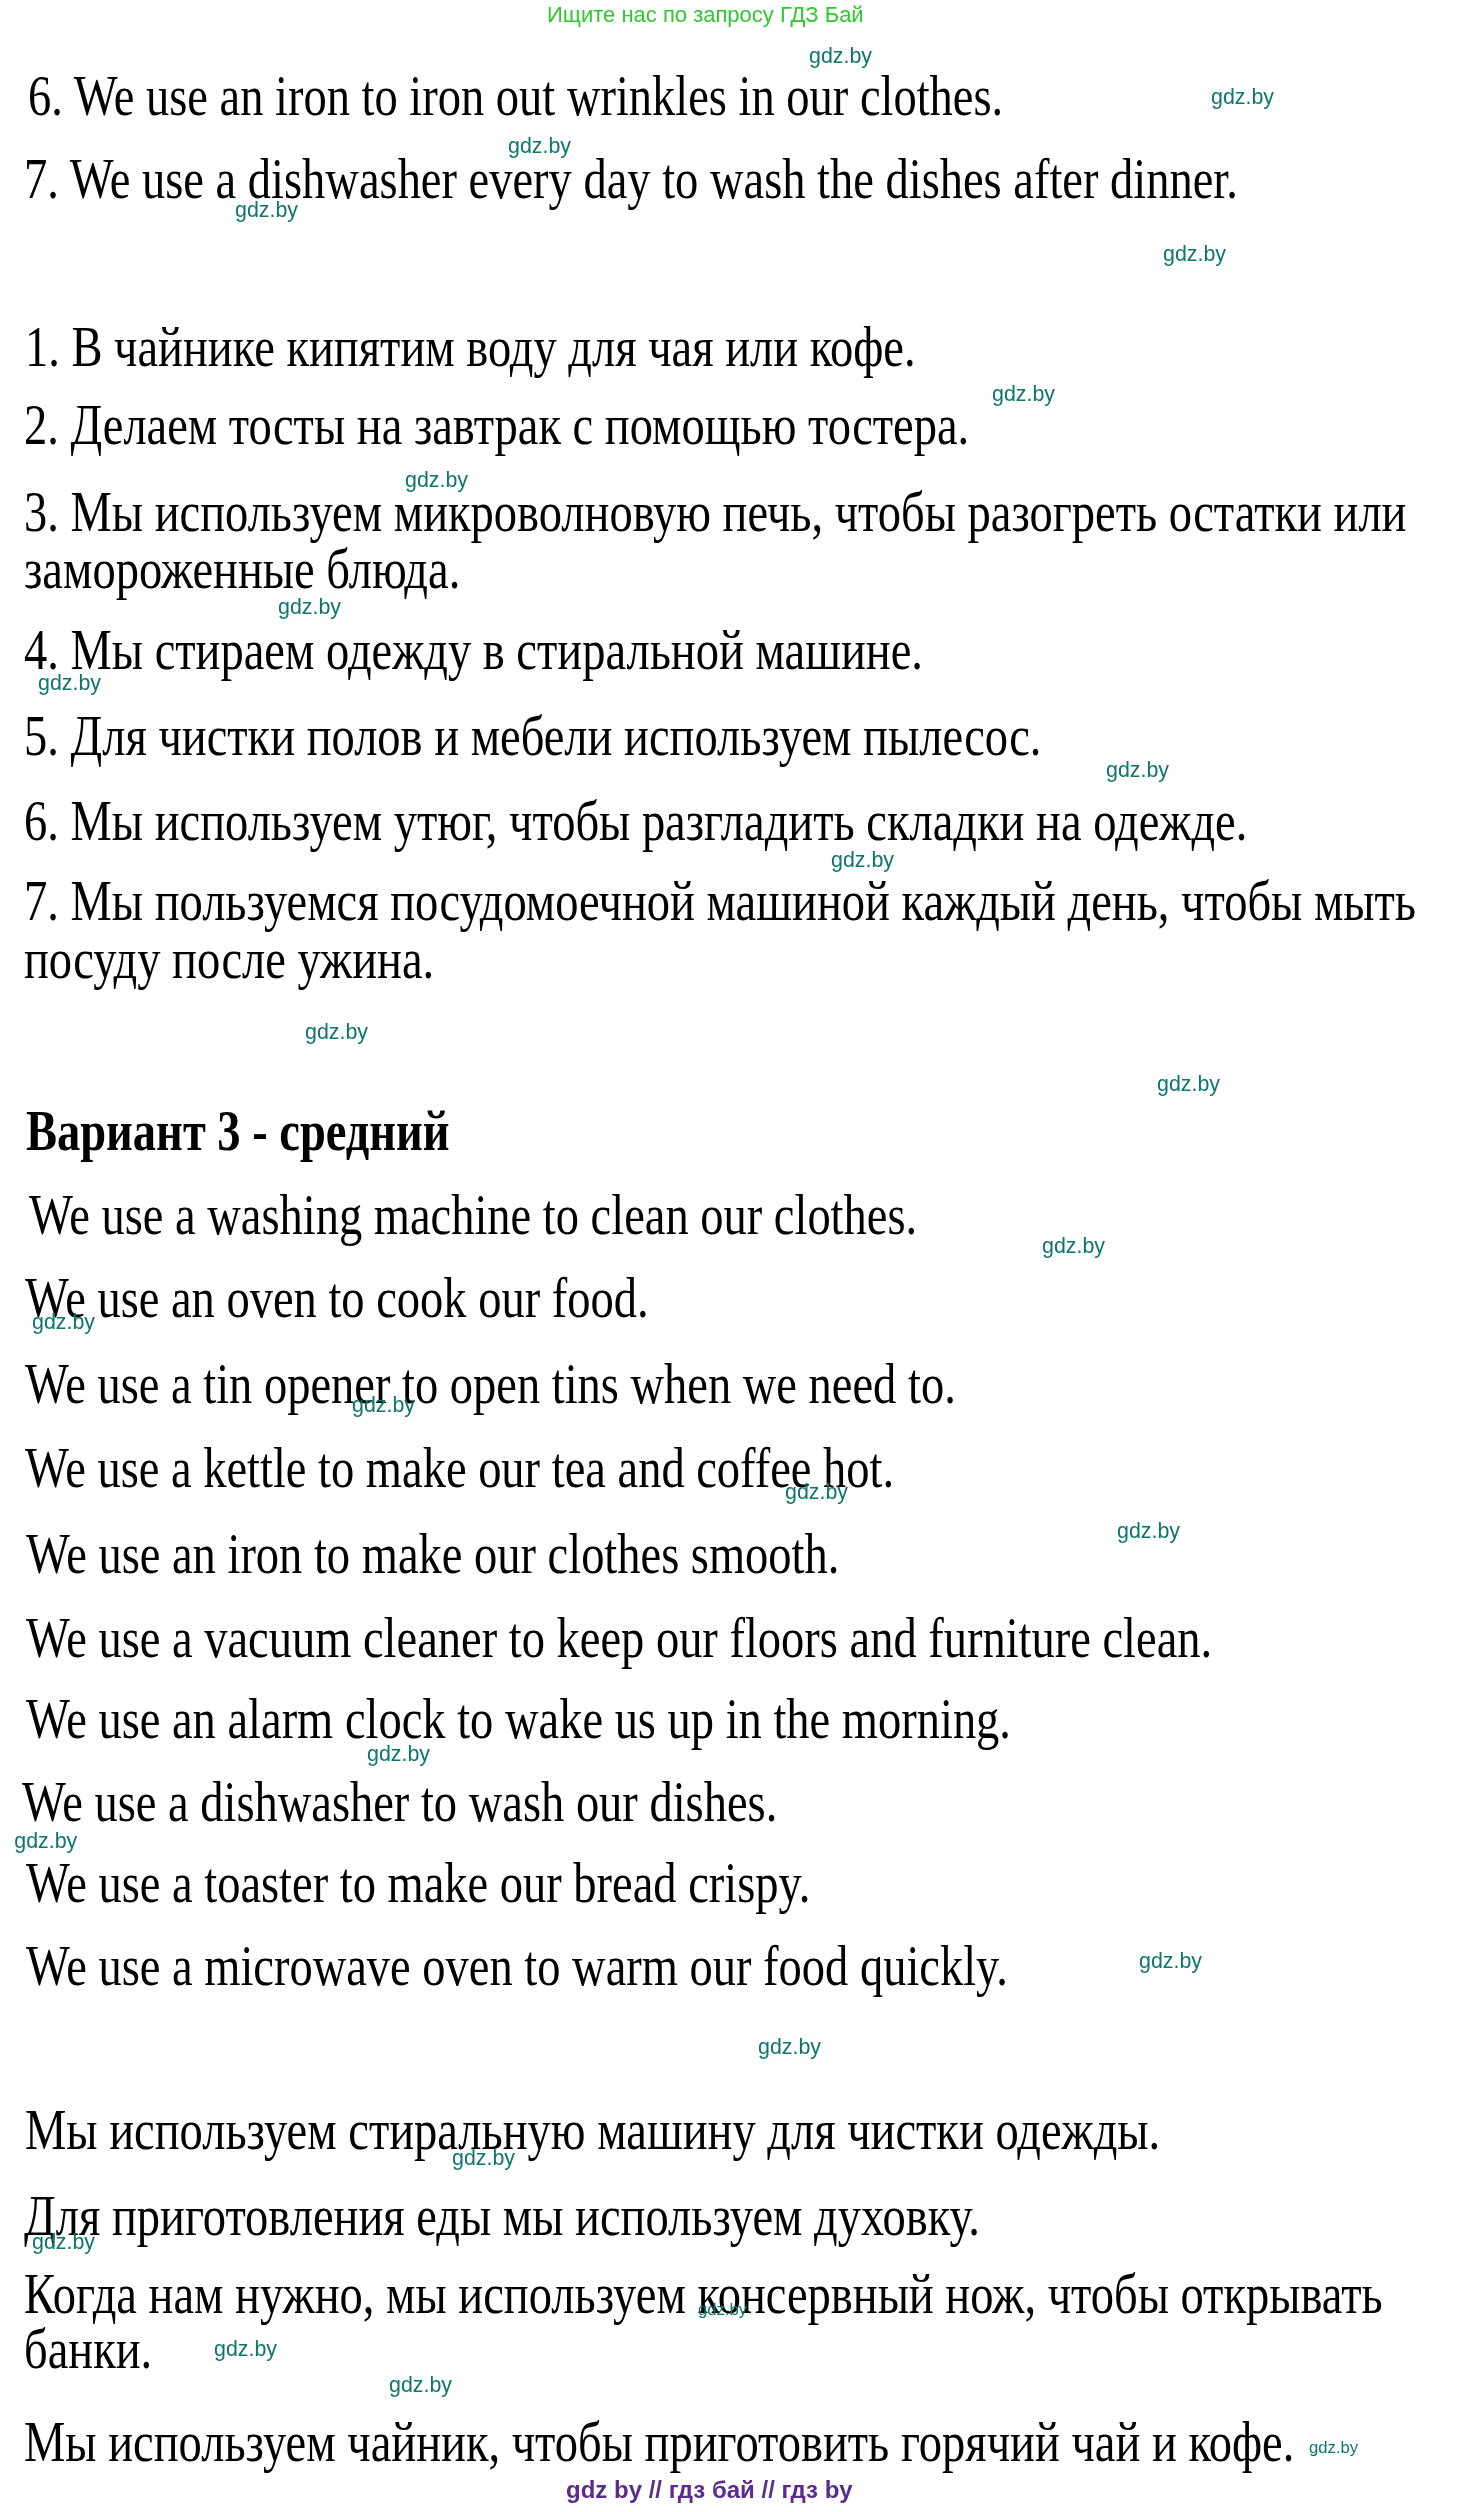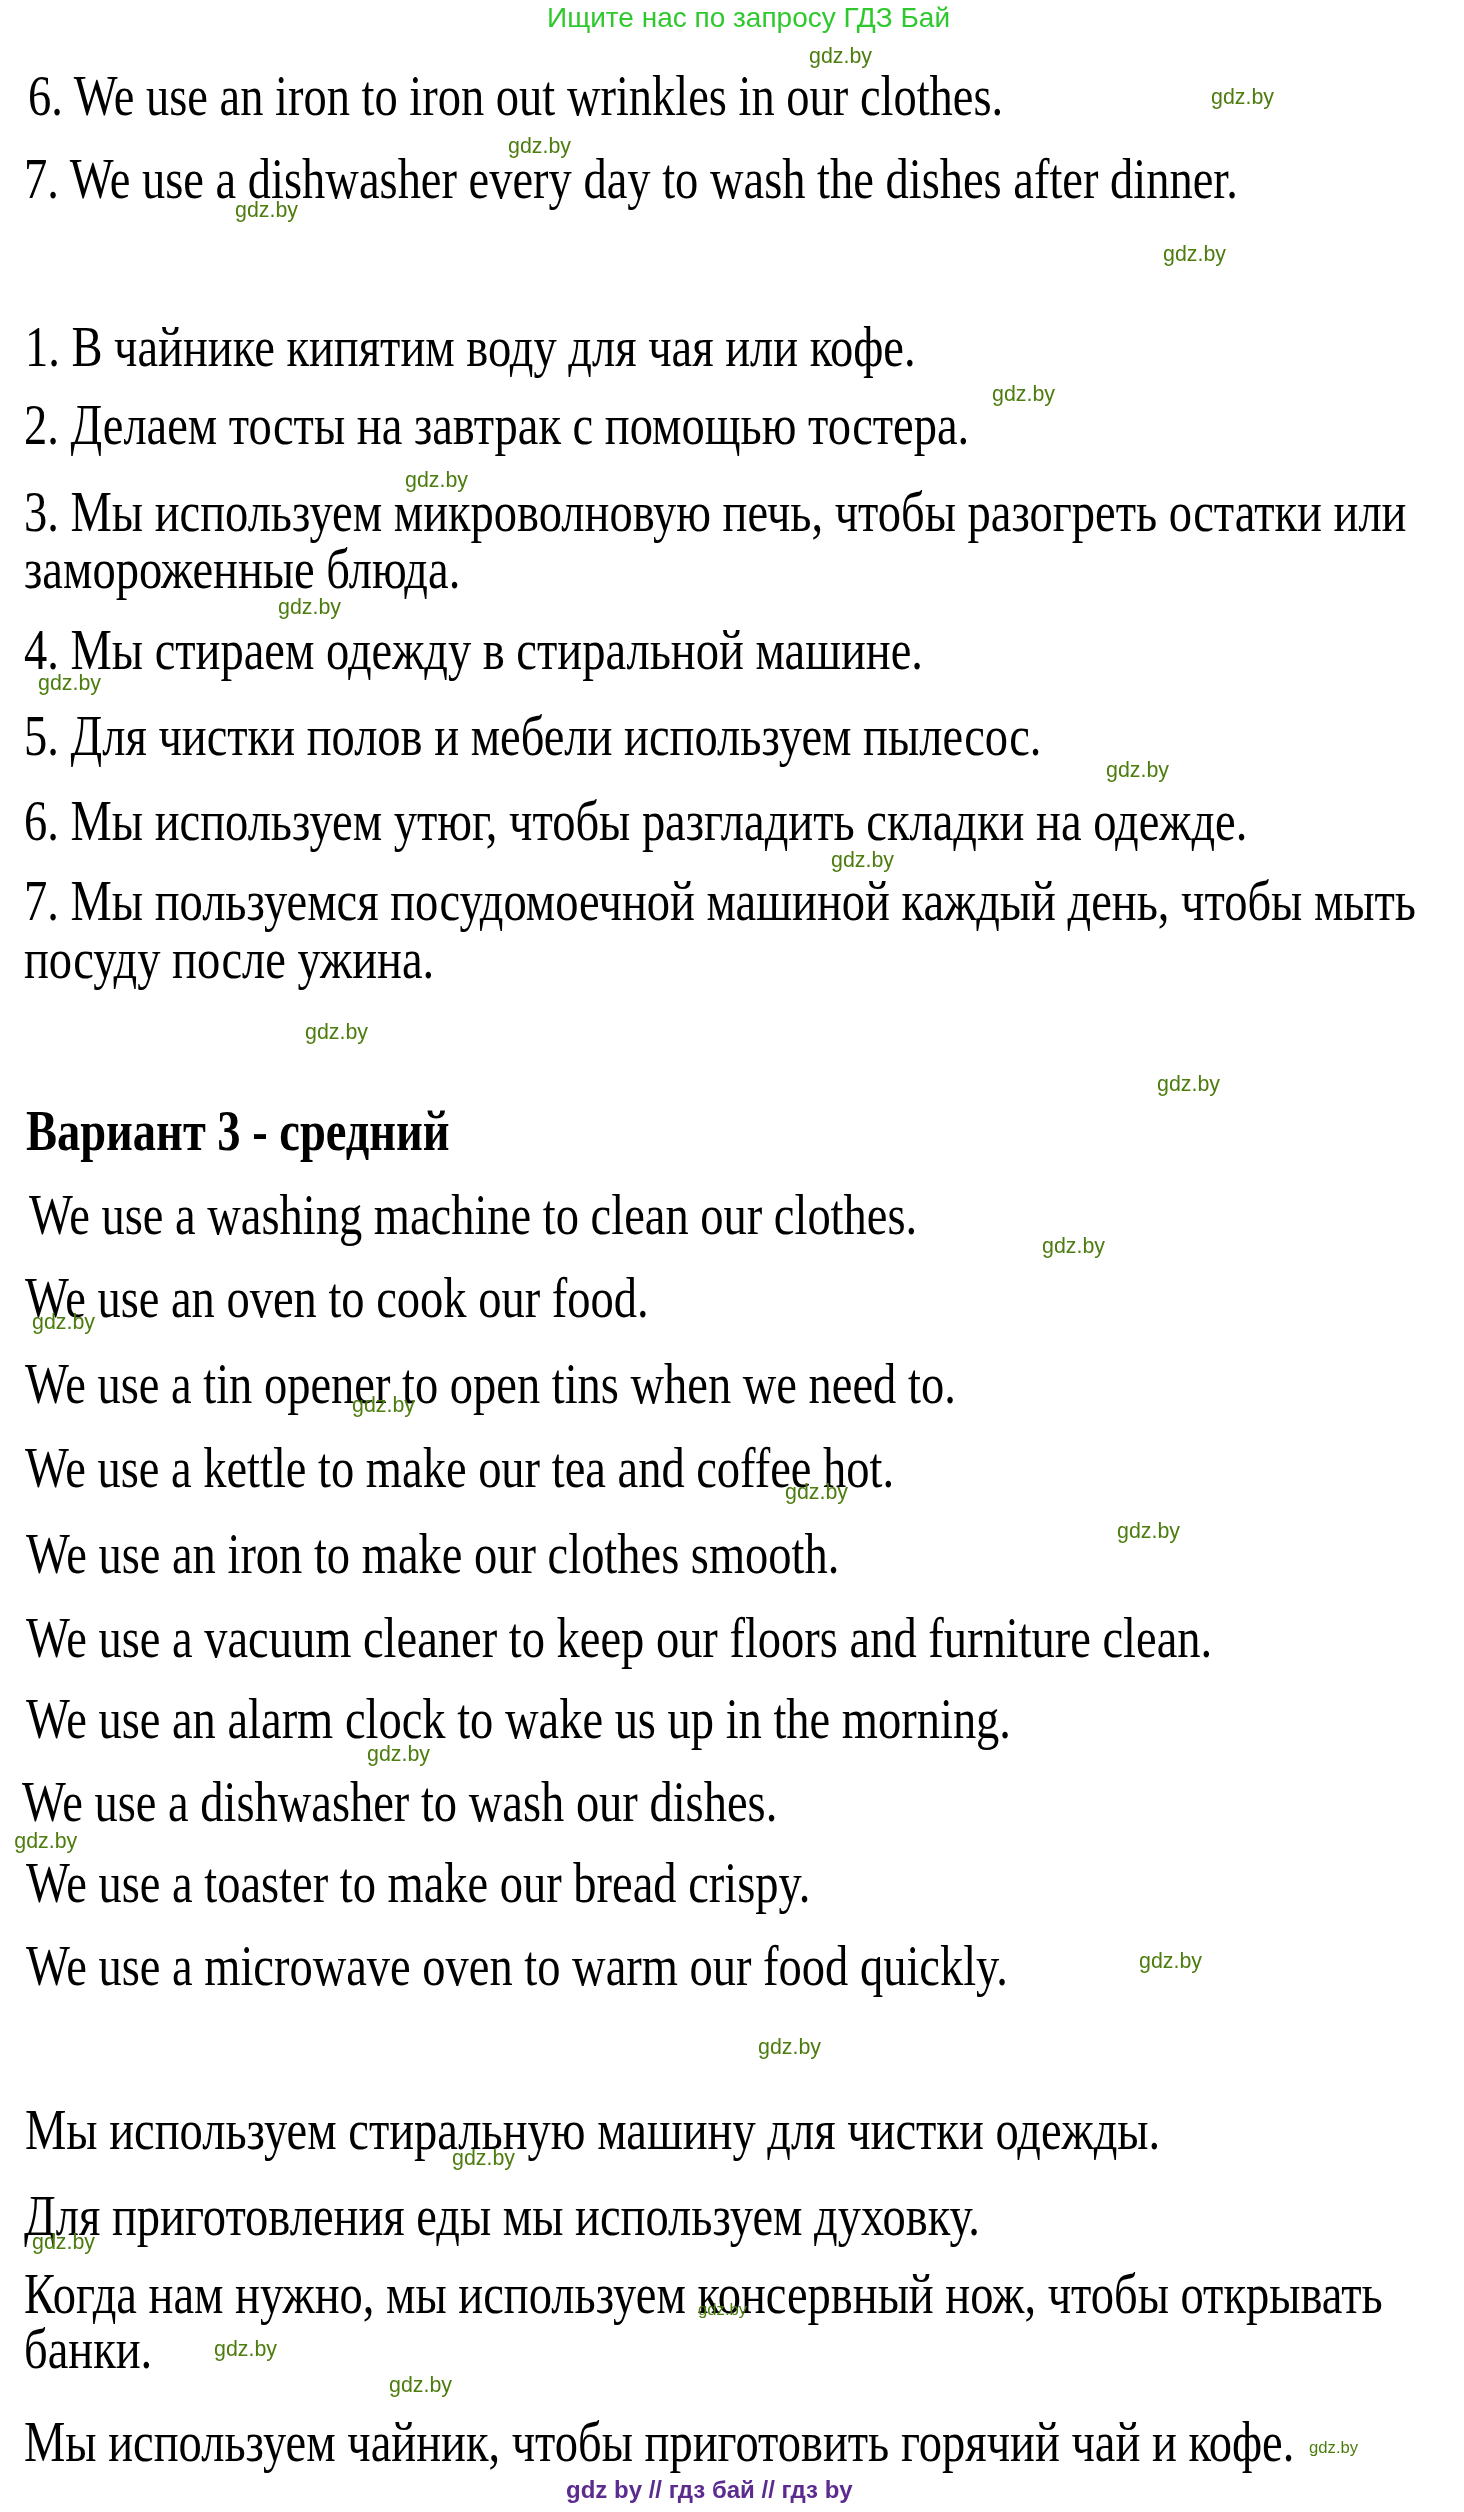--- a/index.html
+++ b/index.html
@@ -21,28 +21,28 @@
     transform: scaleX(0.83);
     transform-origin: 0 0;
     letter-spacing: 0px;
   }
   .line.bold { font-weight: bold; }
   .wm {
     position: absolute;
     font-family: "Liberation Sans", sans-serif;
     font-size: 21.4px;
     line-height: 1;
-    color: #4d7c0f;
+    color: #0f766e;
     white-space: nowrap;
   }
   .wm.small { font-size: 16.7px; }
   #header-note {
     position: absolute;
     font-family: "Liberation Sans", sans-serif;
-    font-size: 28px;
+    font-size: 22px;
     line-height: 1;
     white-space: nowrap;
   }
   #footer-links {
     position: absolute;
     font-family: "Liberation Sans", sans-serif;
     font-size: 24px;
     line-height: 1;
     white-space: nowrap;
     cursor: pointer;

